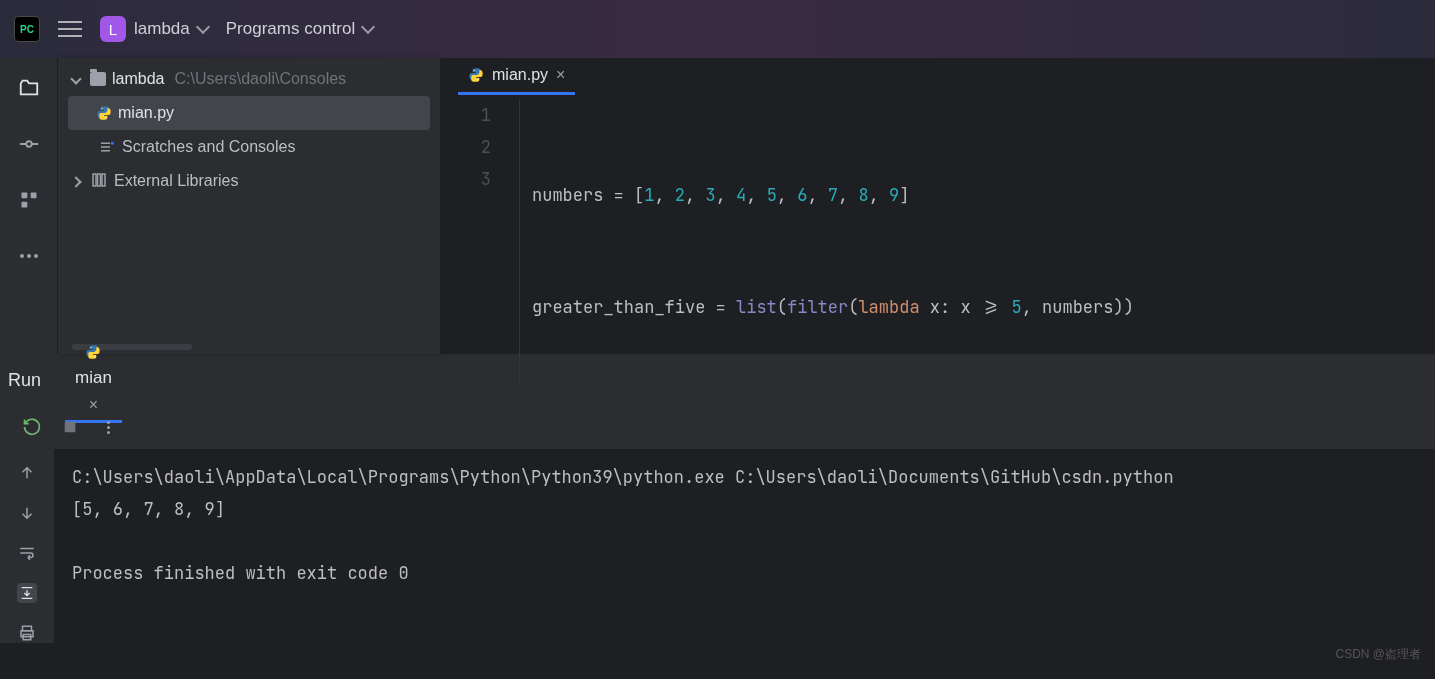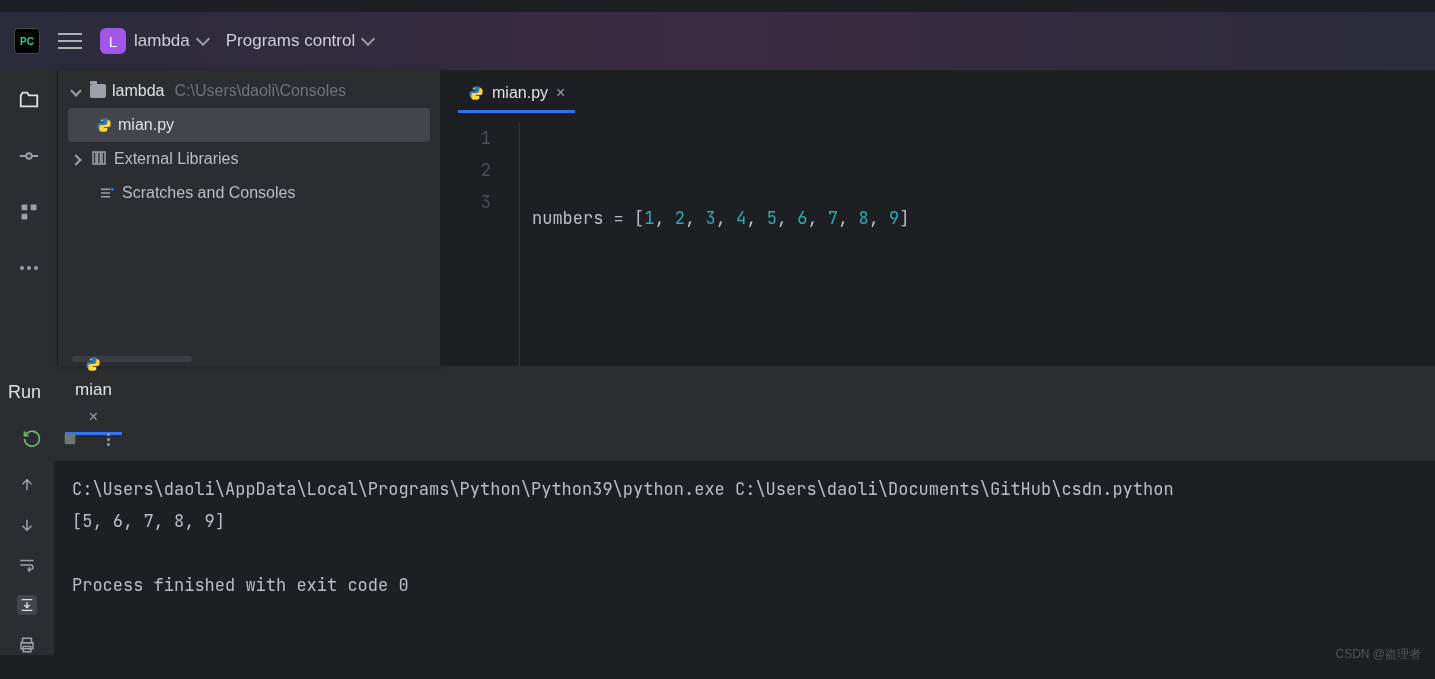--- a/index.html
+++ b/index.html
@@ -12,21 +12,20 @@
   height: 679px;
   overflow: hidden;
 }
 .titlebar {
   height: 58px;
   background: linear-gradient(to right, #2b2b3c, #3a2b42, #2b2b3c);
   display: flex;
   align-items: center;
   padding: 0 14px;
   gap: 18px;
-  margin-top: 12px;
 }
 .app-icon {
   width: 26px; height: 26px;
   background: #000;
   border: 1px solid #4a4a4a;
   border-radius: 4px;
   display: flex;
   align-items: center;
   justify-content: center;
 }
@@ -364,39 +363,39 @@
         <span class="py-icon">
           <svg viewBox="0 0 24 24" width="18" height="18">
               <path fill="#3776ab" d="M12 2c-3 0-5 1-5 3v3h5v1H5c-2 0-3 2-3 5s1 5 3 5h2v-3c0-2 2-4 4-4h5c2 0 3-1 3-3V5c0-2-2-3-5-3h-2z"></path>
               <circle cx="9" cy="5" r="1" fill="#fff"></circle>
               <path fill="#ffd43b" d="M12 22c3 0 5-1 5-3v-3h-5v-1h7c2 0 3-2 3-5s-1-5-3-5h-2v3c0 2-2 4-4 4H8c-2 0-3 1-3 3v4c0 2 2 3 5 3h2z"></path>
               <circle cx="15" cy="19" r="1" fill="#fff"></circle>
             </svg>
         </span>
         <span class="tree-label selected-label">mian.py</span>
       </div>
+      <div class="tree-row indent1" style="padding-left:40px">
+        <span class="scratch-icon">
+          <svg viewBox="0 0 24 24" width="18" height="18" fill="none" stroke="#9da0a8" stroke-width="2">
+              <path d="M4 7h12M4 12h12M4 17h12"></path>
+              <circle cx="19" cy="7" r="2" fill="#3574f0" stroke="none"></circle>
+            </svg>
+        </span>
+        <span class="tree-label">Scratches and Consoles</span>
+      </div>
       <div class="tree-row">
         <span class="tree-arrow collapsed"></span>
         <span class="lib-icon">
           <svg viewBox="0 0 24 24" fill="none" stroke="#9da0a8" stroke-width="2">
               <rect x="4" y="4" width="4" height="16"></rect>
               <rect x="10" y="4" width="4" height="16"></rect>
               <rect x="16" y="4" width="4" height="16"></rect>
             </svg>
         </span>
         <span class="tree-label">External Libraries</span>
-      </div>
-      <div class="tree-row indent1" style="padding-left:40px">
-        <span class="scratch-icon">
-          <svg viewBox="0 0 24 24" width="18" height="18" fill="none" stroke="#9da0a8" stroke-width="2">
-              <path d="M4 7h12M4 12h12M4 17h12"></path>
-              <circle cx="19" cy="7" r="2" fill="#3574f0" stroke="none"></circle>
-            </svg>
-        </span>
-        <span class="tree-label">Scratches and Consoles</span>
       </div>
     </div>
     <div style="flex:1"></div>
     <div class="scroll-hint"></div>
   </div>
 
   <div class="editor-area">
     <div class="editor-tabs">
       <div class="editor-tab">
         <span class="py-icon">
@@ -412,20 +411,21 @@
       </div>
     </div>
     <div class="code-area">
       <div class="gutter">
         <div>1</div>
         <div>2</div>
         <div>3</div>
       </div>
       <div class="code-lines">
         <div class="line"><span class="tk-default">numbers = [</span><span class="tk-num">1</span><span class="tk-default">, </span><span class="tk-num">2</span><span class="tk-default">, </span><span class="tk-num">3</span><span class="tk-default">, </span><span class="tk-num">4</span><span class="tk-default">, </span><span class="tk-num">5</span><span class="tk-default">, </span><span class="tk-num">6</span><span class="tk-default">, </span><span class="tk-num">7</span><span class="tk-default">, </span><span class="tk-num">8</span><span class="tk-default">, </span><span class="tk-num">9</span><span class="tk-default">]</span></div>
+        <div class="line"><span class="tk-default">greater_than_five = </span><span class="tk-builtin">list</span><span class="tk-default">(</span><span class="tk-builtin">filter</span><span class="tk-default">(</span><span class="tk-keyword">lambda</span><span class="tk-default"> x: x &gt;= </span><span class="tk-num">5</span><span class="tk-default">, numbers))</span></div>
       </div>
     </div>
   </div>
 </div>
 
 <div class="run-panel">
   <div class="run-header">
     <span class="run-title">Run</span>
     <div class="run-tab">
       <span class="py-icon">

